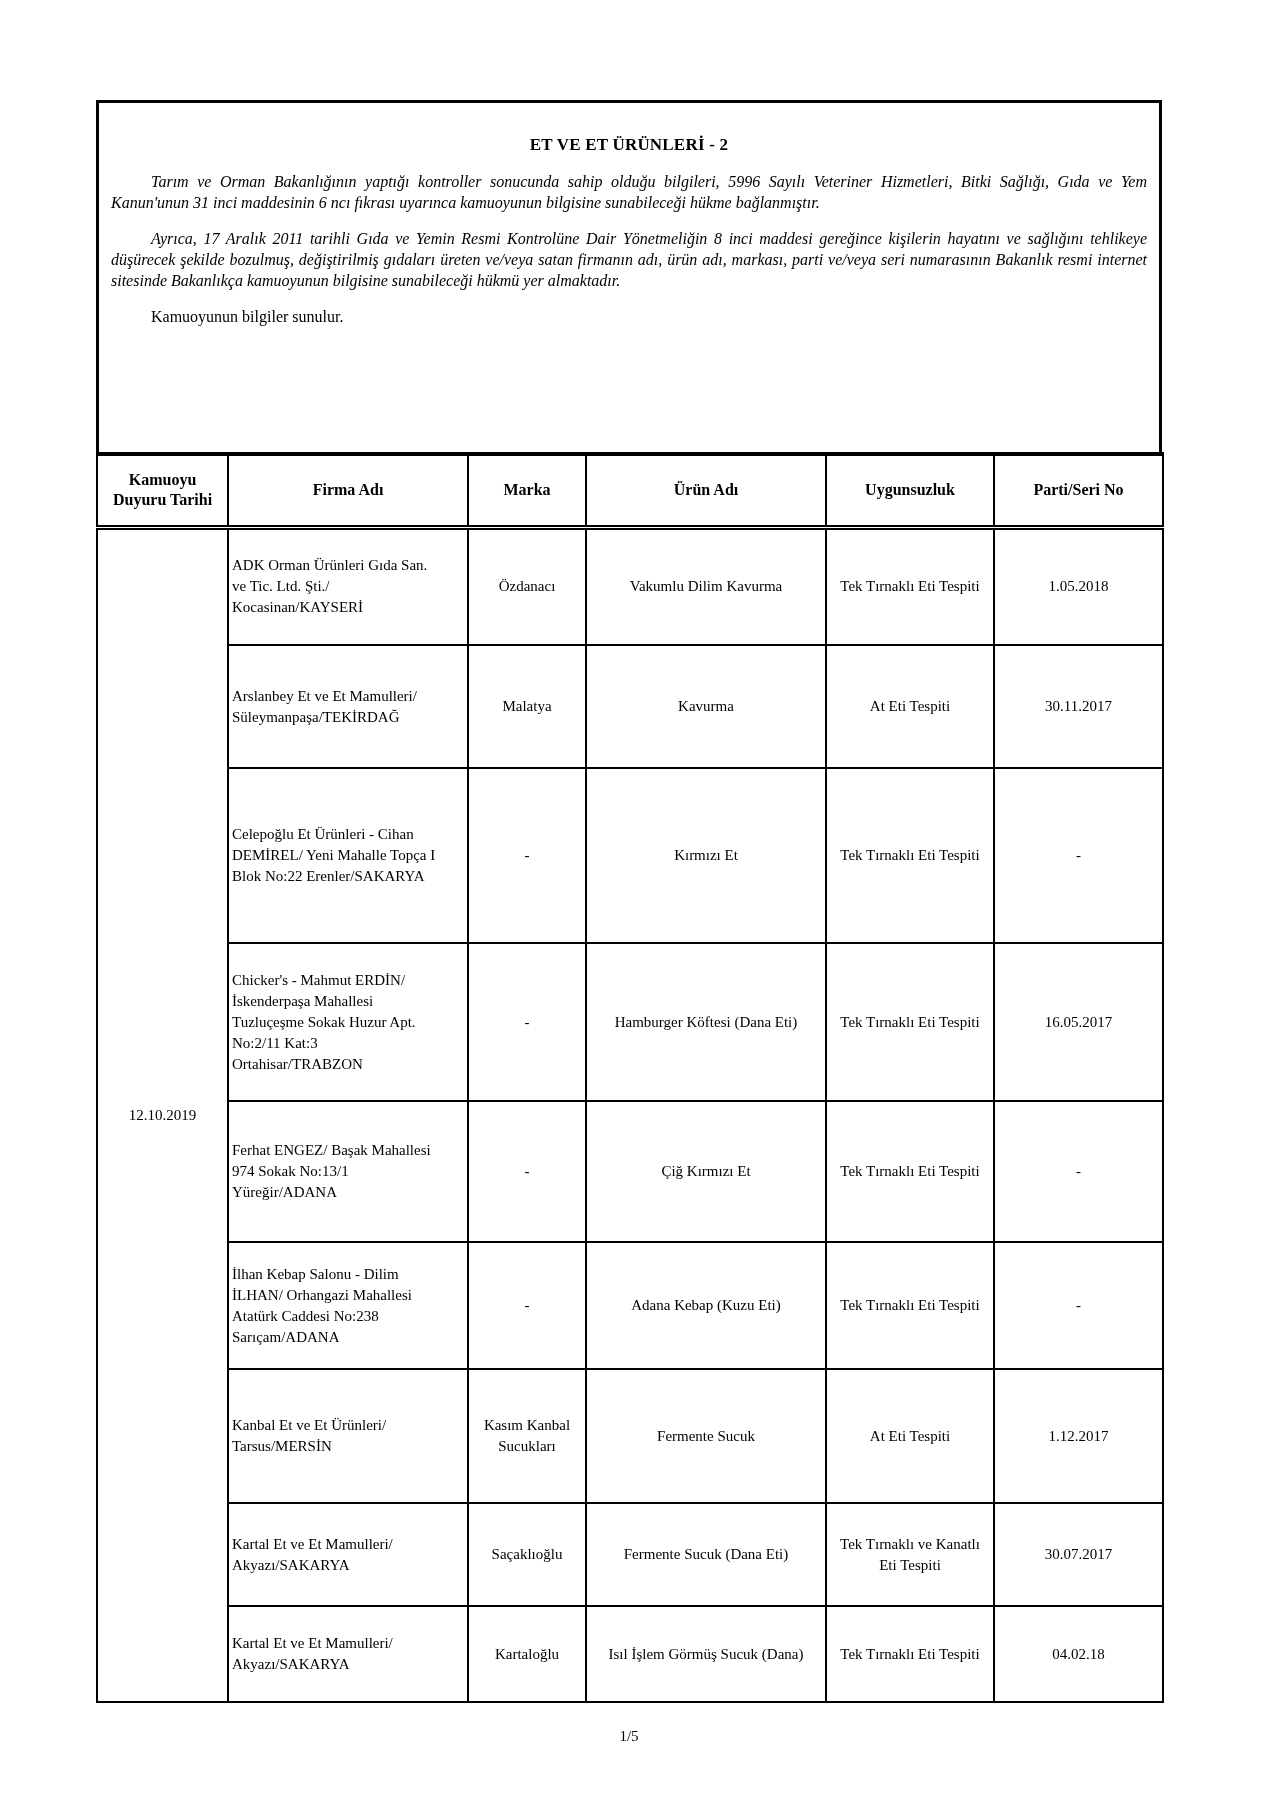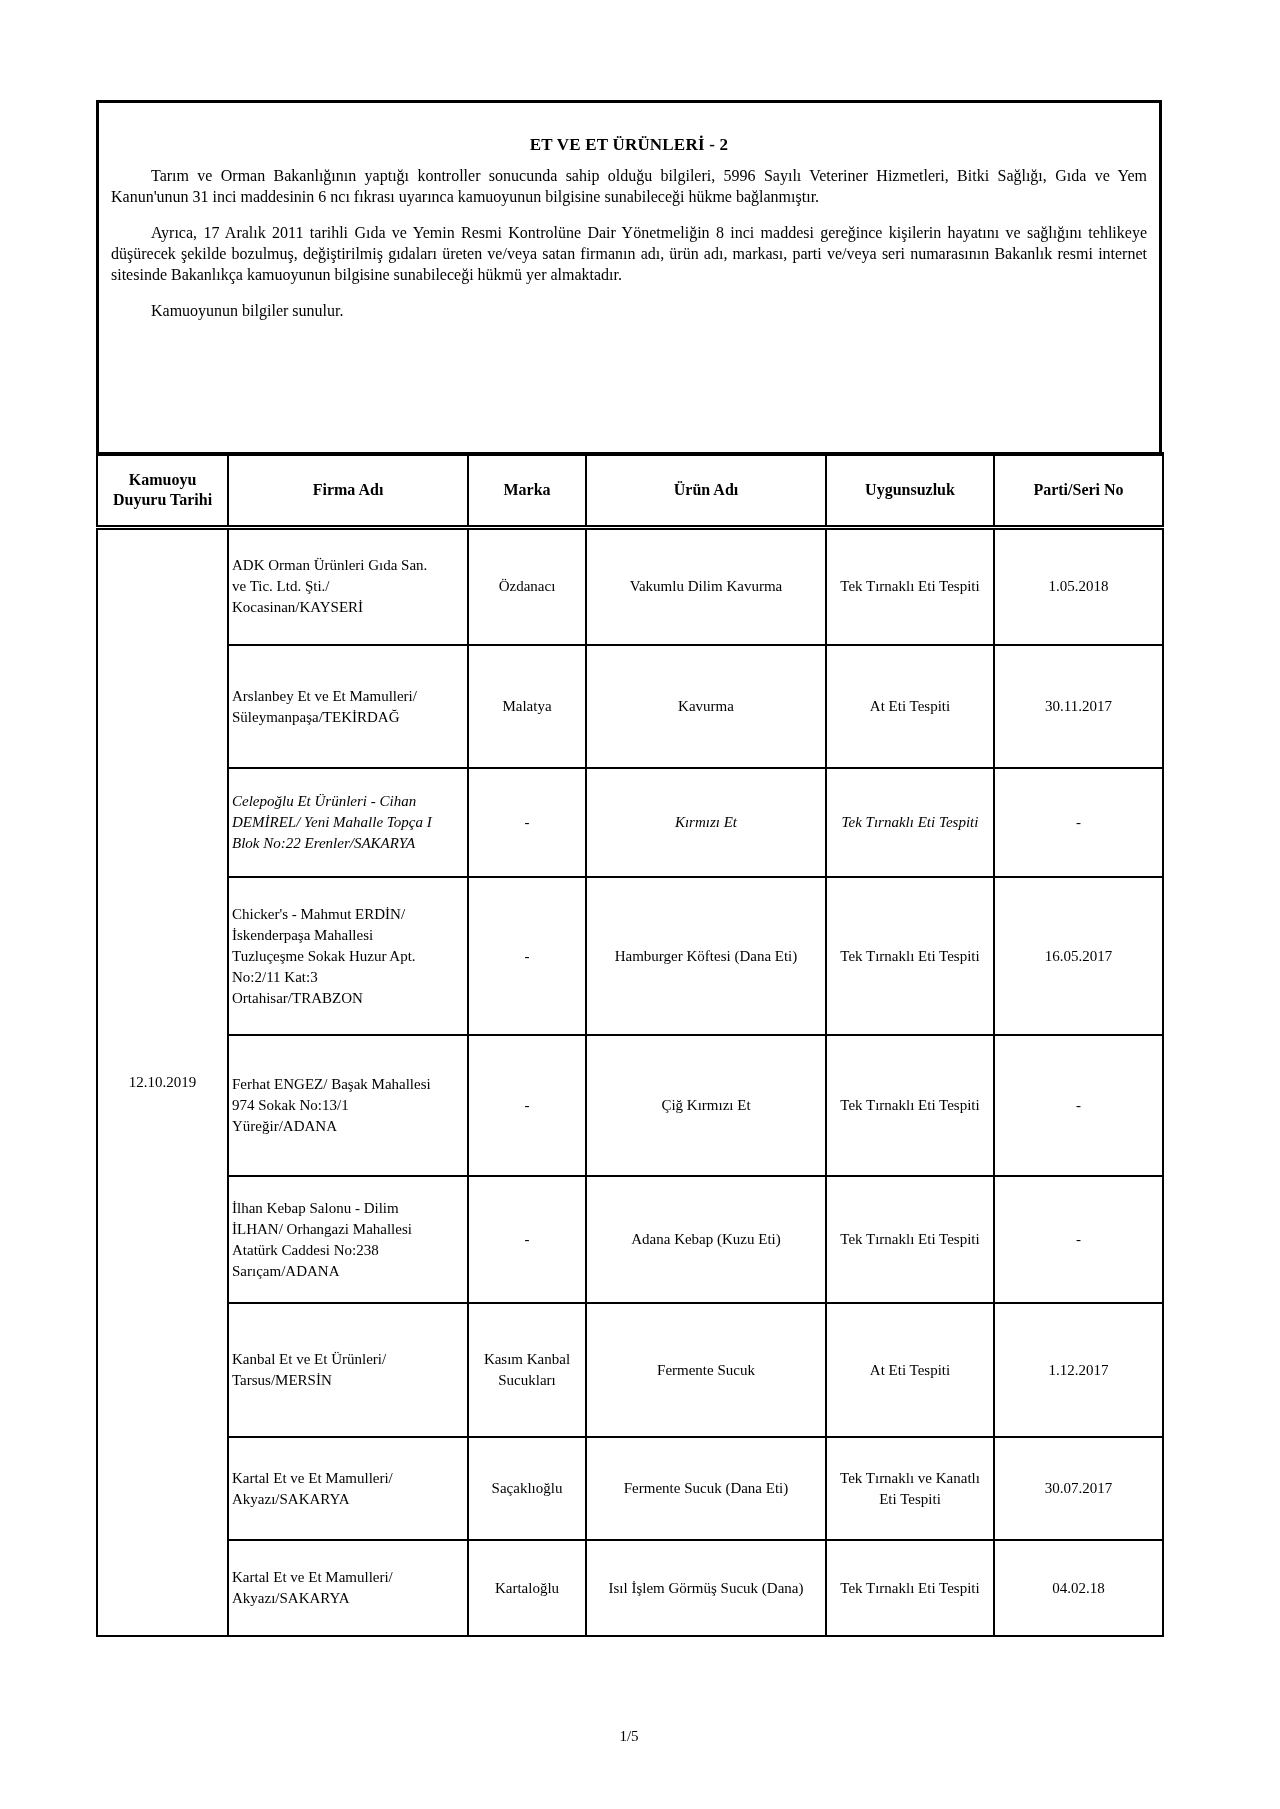--- a/index.html
+++ b/index.html
@@ -20,30 +20,30 @@
     border:3px solid #000;
     border-bottom:none;
     height:352px;
     padding:32px 12px 0 12px;
     overflow:hidden;
   }
   .doc-title{
     text-align:center;
     font-weight:bold;
     font-size:17px;
-    margin:0 0 10px 0;
+    margin:0 0 16px 0;
     letter-spacing:0.2px;
   }
   .intro p{
     font-size:16px;
     line-height:21px;
     margin:0 0 15px 0;
     text-indent:40px;
   }
-  .intro p.just{ text-align:justify; }
+  .intro p.just{ text-align:justify;font-style:italic; }
   table.main{
     border-collapse:collapse;
     table-layout:fixed;
     width:1066px;
   }
   table.main th, table.main td{
     border:2px solid #000;
     vertical-align:middle;
     font-size:15px;
     line-height:21px;
@@ -60,21 +60,21 @@
     border-bottom:5px double #000;
     white-space:normal;
   }
   
   col.c1{width:131px;} col.c2{width:240px;} col.c3{width:118px;}
   col.c4{width:240px;} col.c5{width:168px;} col.c6{width:169px;}
   
   thead tr{height:73px;}
   tbody tr:nth-child(1){height:118px;}
   tbody tr:nth-child(2){height:123px;}
-  tbody tr:nth-child(3){height:109px;font-style:italic;}
+  tbody tr:nth-child(3){height:175px;}
   tbody tr:nth-child(4){height:158px;}
   tbody tr:nth-child(5){height:141px;}
   tbody tr:nth-child(6){height:127px;}
   tbody tr:nth-child(7){height:134px;}
   tbody tr:nth-child(8){height:103px;}
   tbody tr:nth-child(9){height:96px;}
   td.c-date{ text-align:center; }
   td.c-firma{ text-align:left; padding-left:6px;margin-left:7px; }
   td.c-marka, td.c-urun, td.c-uyg, td.c-parti{ text-align:center; padding-left:1px;padding-right:1px; }
   .page-footer{

